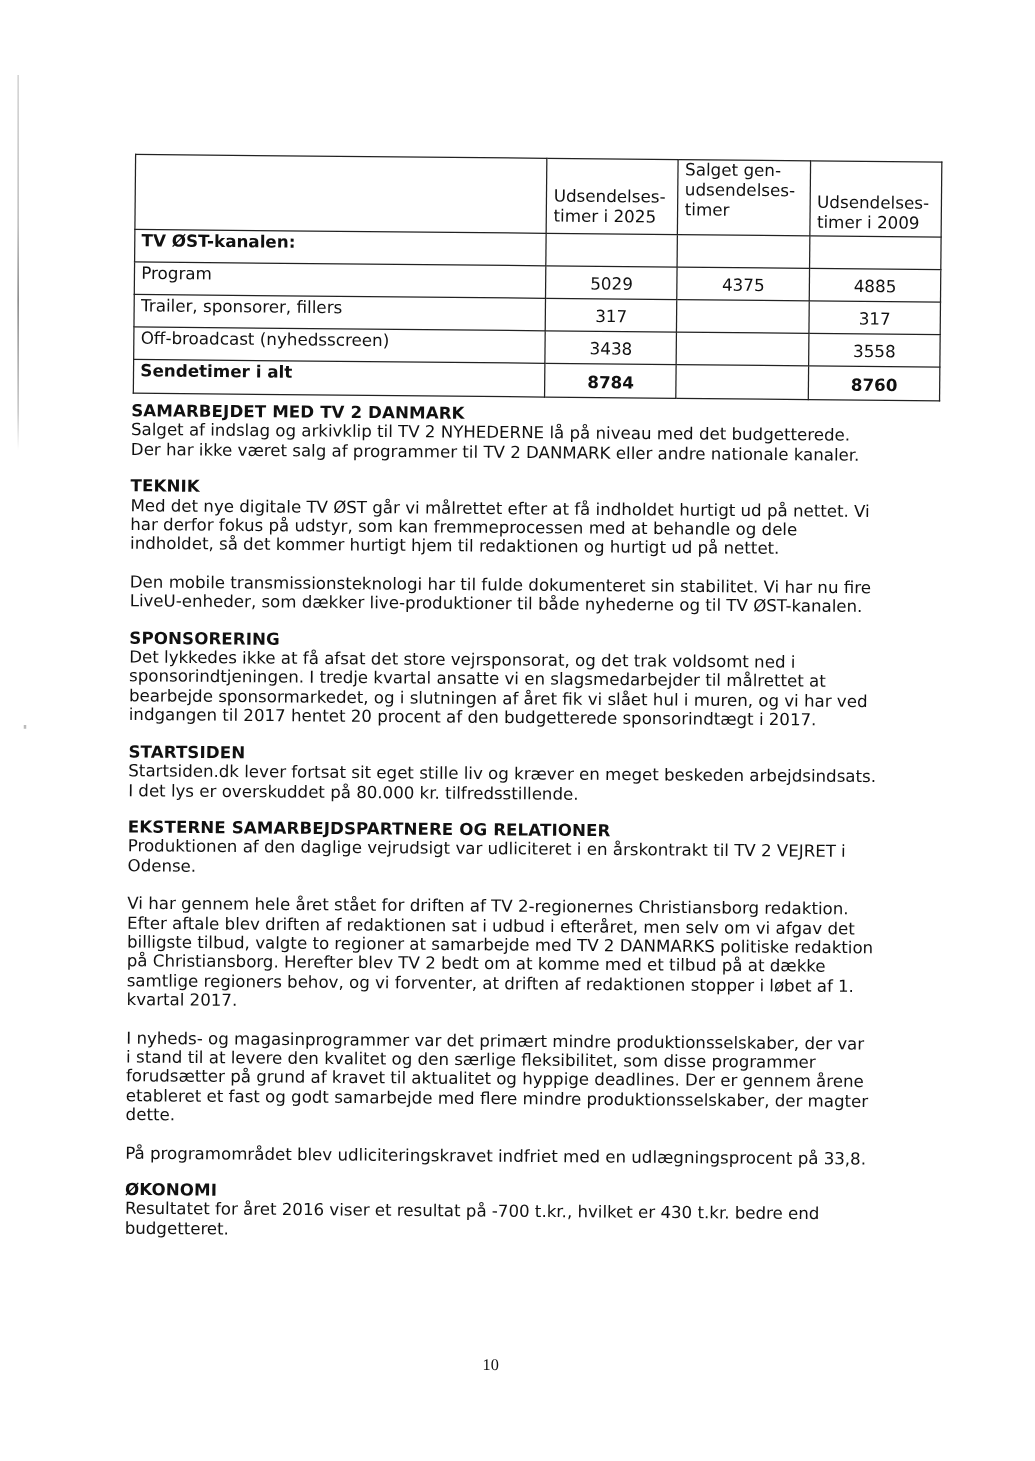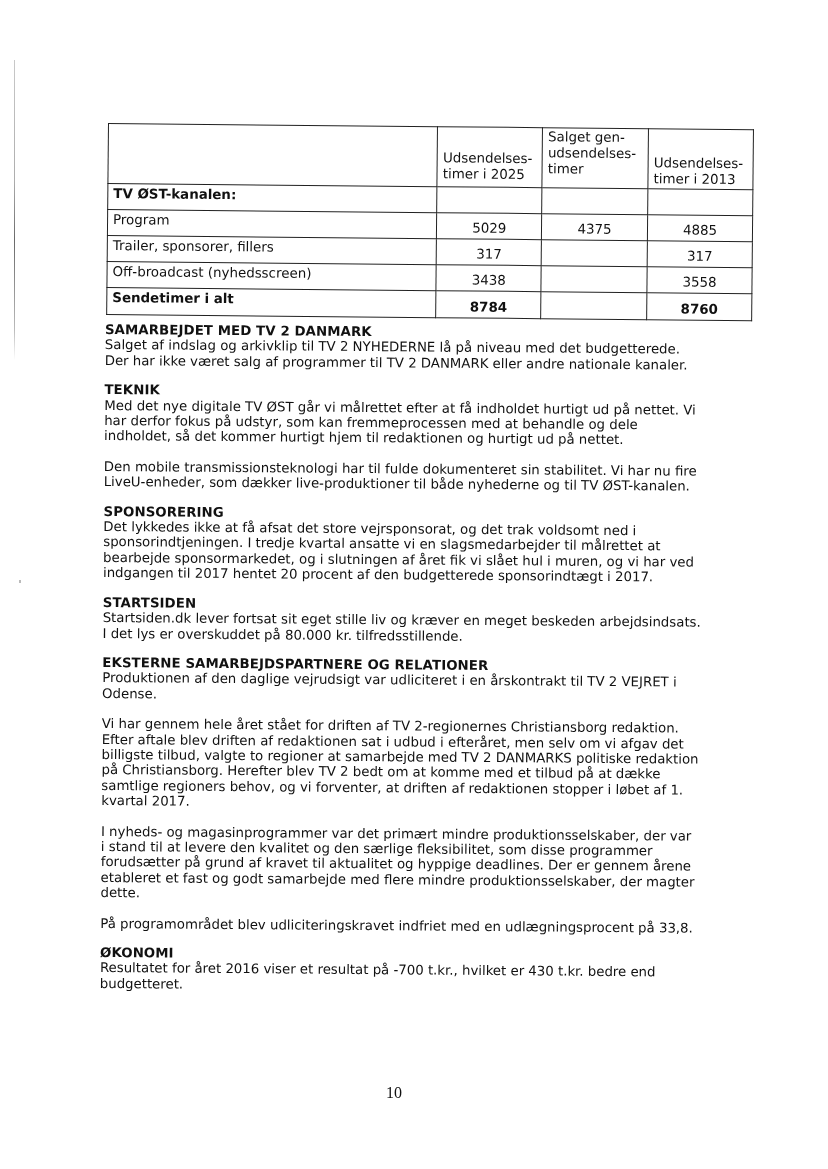--- a/index.html
+++ b/index.html
@@ -81,21 +81,21 @@
     }
     .para { margin: 0; }
     .para + .para { margin-top: 15px; }
     .line { display: block; white-space: nowrap; }
 
     .page-number {
       position: absolute;
       left: 386px;
       top: 1084px;
       font-family: "Liberation Serif", "DejaVu Serif", serif;
-      font-size: 16px;
+      font-size: 13px;
       color: #111;
     }
   </style>
 </head>
 <body>
 
 <div class="scan-edge"></div>
 <div class="scan-dot"></div>
 
 <table class="tbl">
@@ -106,21 +106,21 @@
       <span class="line">Udsendelses-</span>
       <span class="line">timer i 2025</span>
     </td>
     <td class="c2">
       <span class="line">Salget gen-</span>
       <span class="line">udsendelses-</span>
       <span class="line">timer</span>
     </td>
     <td class="c3">
       <span class="line">Udsendelses-</span>
-      <span class="line">timer i 2013</span>
+      <span class="line">timer i 2009</span>
     </td>
   </tr>
   <tr class="row">
     <td class="c0 label bold">TV ØST-kanalen:</td>
     <td class="c1"></td>
     <td class="c2"></td>
     <td class="c3"></td>
   </tr>
   <tr class="row">
     <td class="c0 label">Program</td>

